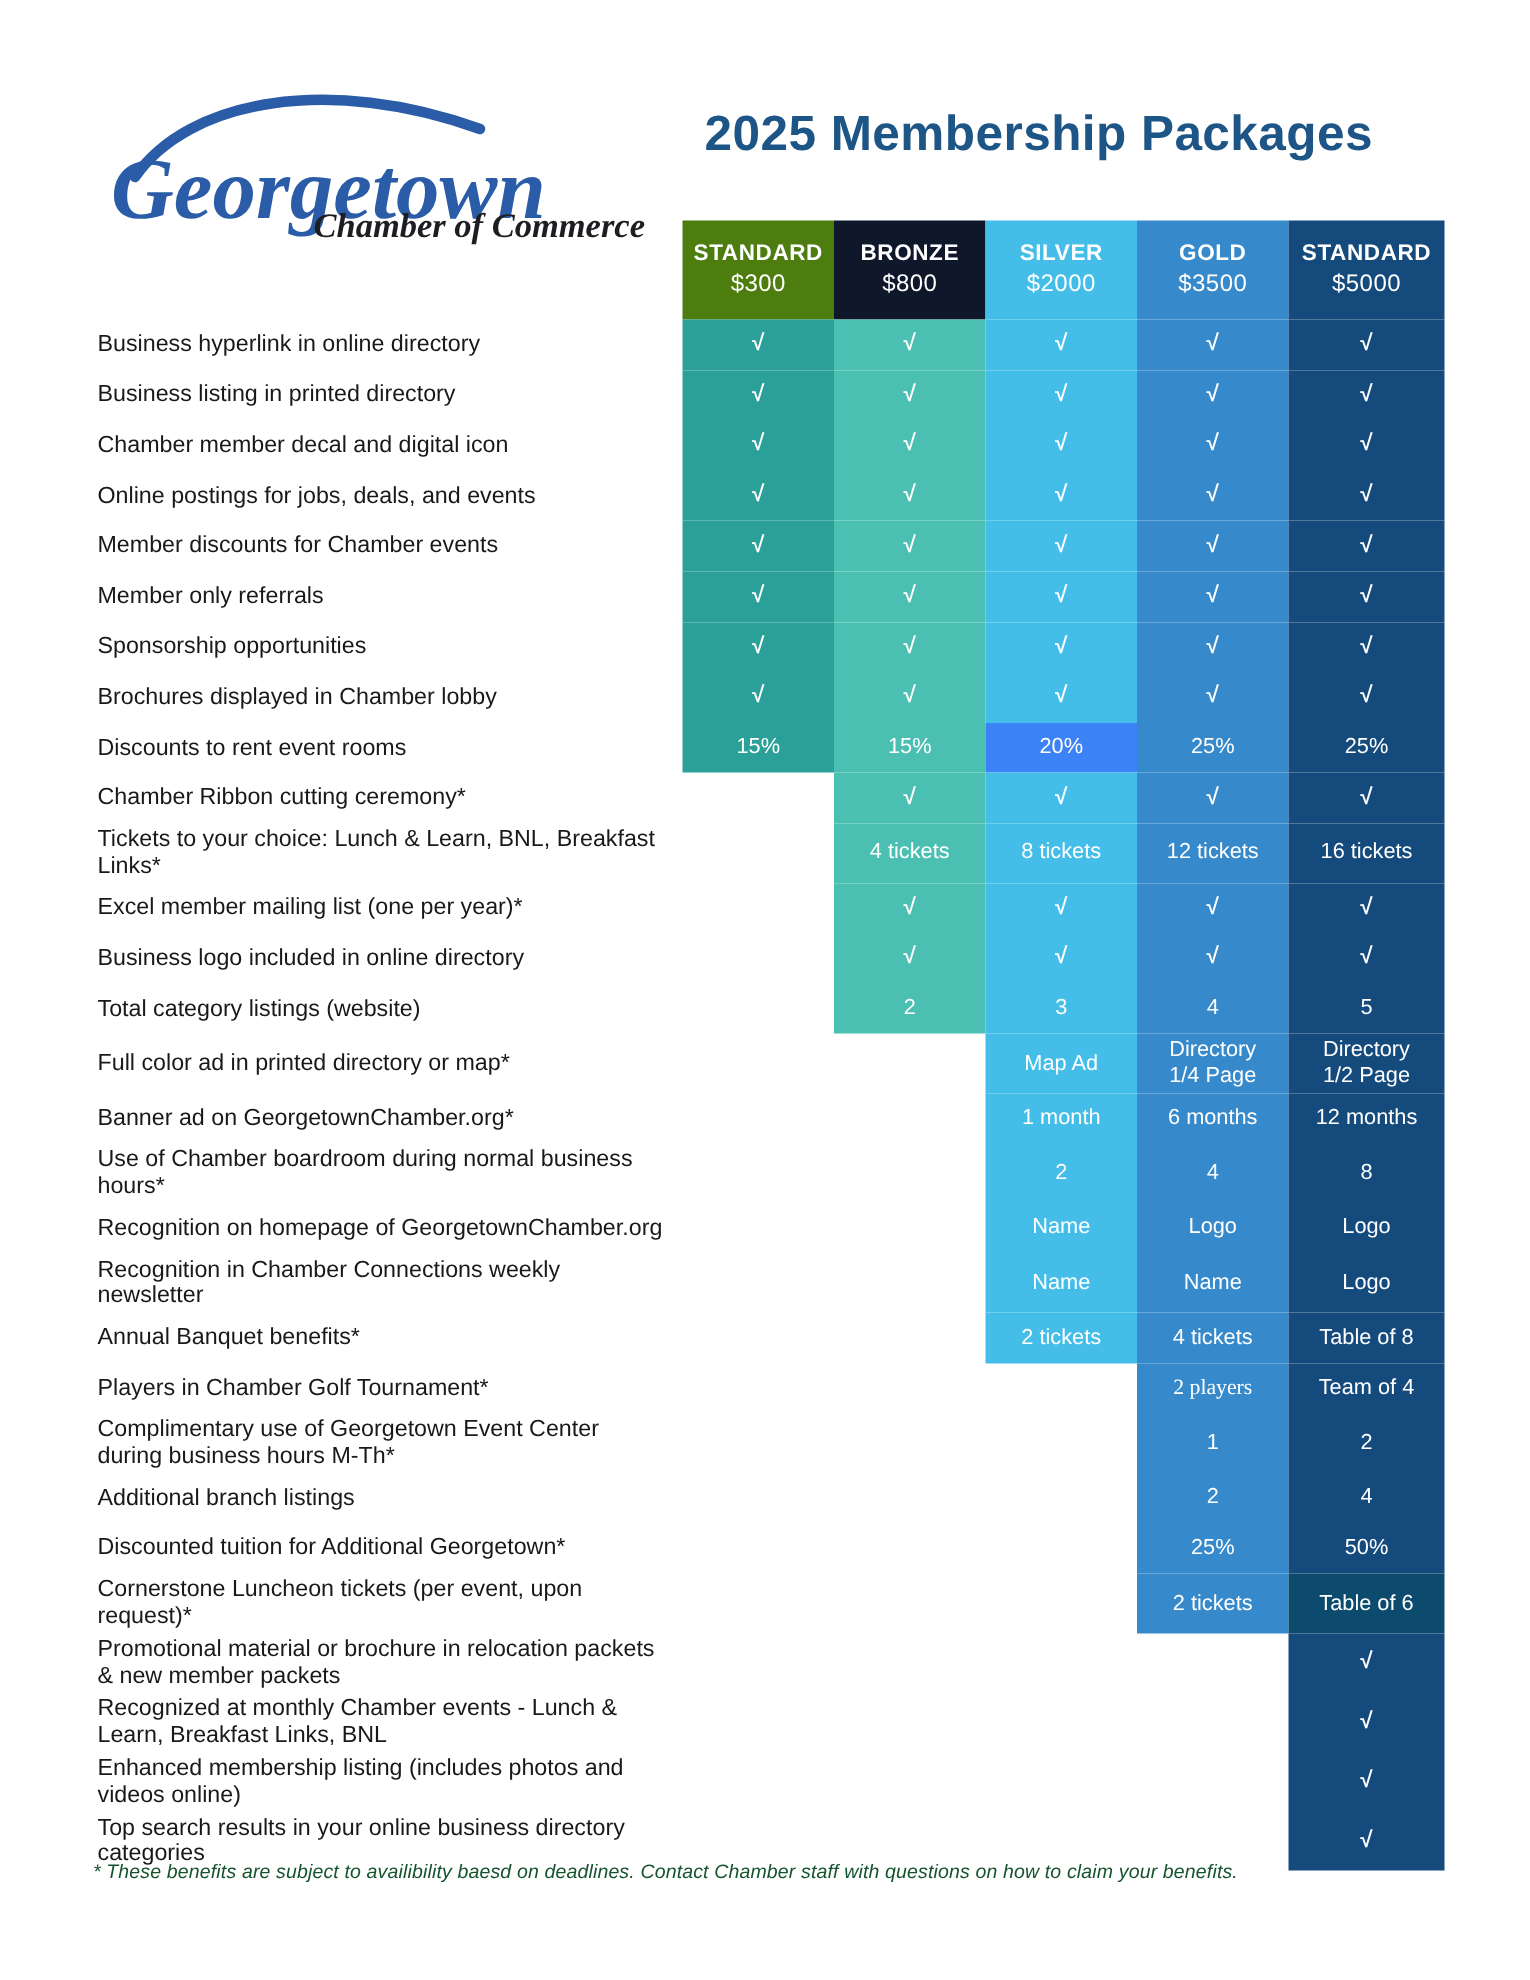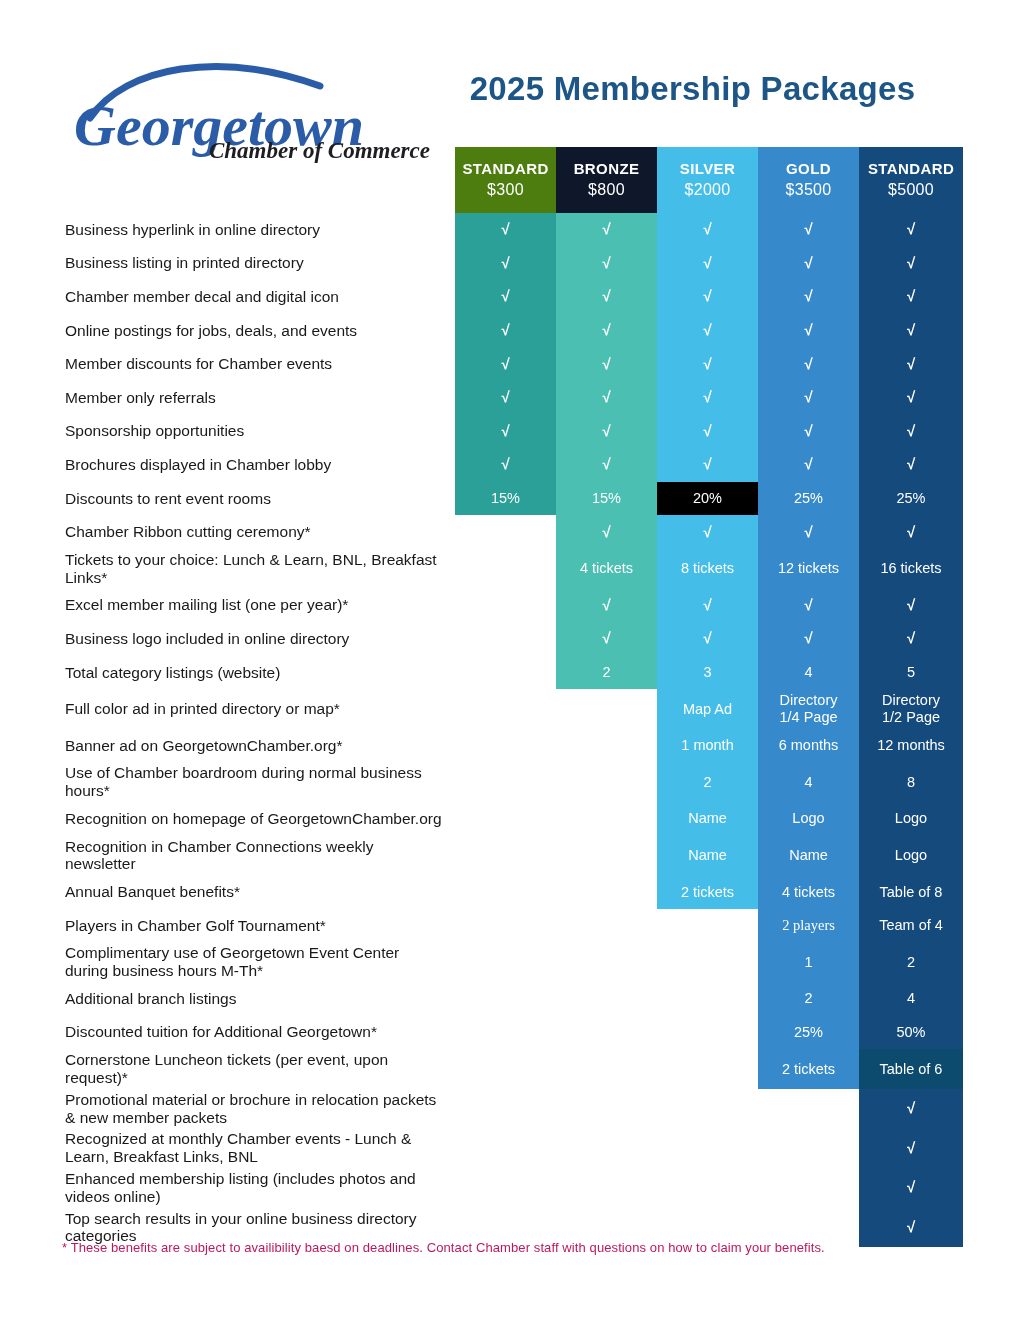--- a/index.html
+++ b/index.html
@@ -61,21 +61,21 @@
   }
   .value-cell .check{
     font-size:15px;
     font-weight:bold;
     transform:translateY(-1px);
   }
 
   
   .footnote{
     position:absolute;left:62px;top:1240px;width:900px;
-    font-size:13px;color:#be185d;
+    font-size:13px;font-style:italic;color:#14532d;
     letter-spacing:.1px;
   }
 </style>
 </head>
 <body>
 
 <div class="page">
 
   <div class="logo">
     <svg width="385" height="112" viewBox="0 0 385 112">
@@ -237,21 +237,21 @@
       <div class="value-cell" style="background: rgb(21, 74, 125);">
         <span class="check">√</span>
       </div>
       <div class="benefit-label">Discounts to rent event rooms</div>
       <div class="value-cell" style="background: rgb(42, 160, 152);">
         <span class="val">15%</span>
       </div>
       <div class="value-cell" style="background: rgb(75, 191, 178);">
         <span class="val">15%</span>
       </div>
-      <div class="value-cell" style="background: #000000;">
+      <div class="value-cell" style="background: #3b82f6;">
         <span class="val">20%</span>
       </div>
       <div class="value-cell" style="background: rgb(54, 137, 202);">
         <span class="val">25%</span>
       </div>
       <div class="value-cell" style="background: rgb(21, 74, 125);">
         <span class="val">25%</span>
       </div>
       <div class="benefit-label">Chamber Ribbon cutting ceremony*</div>
       <div class="value-cell">

